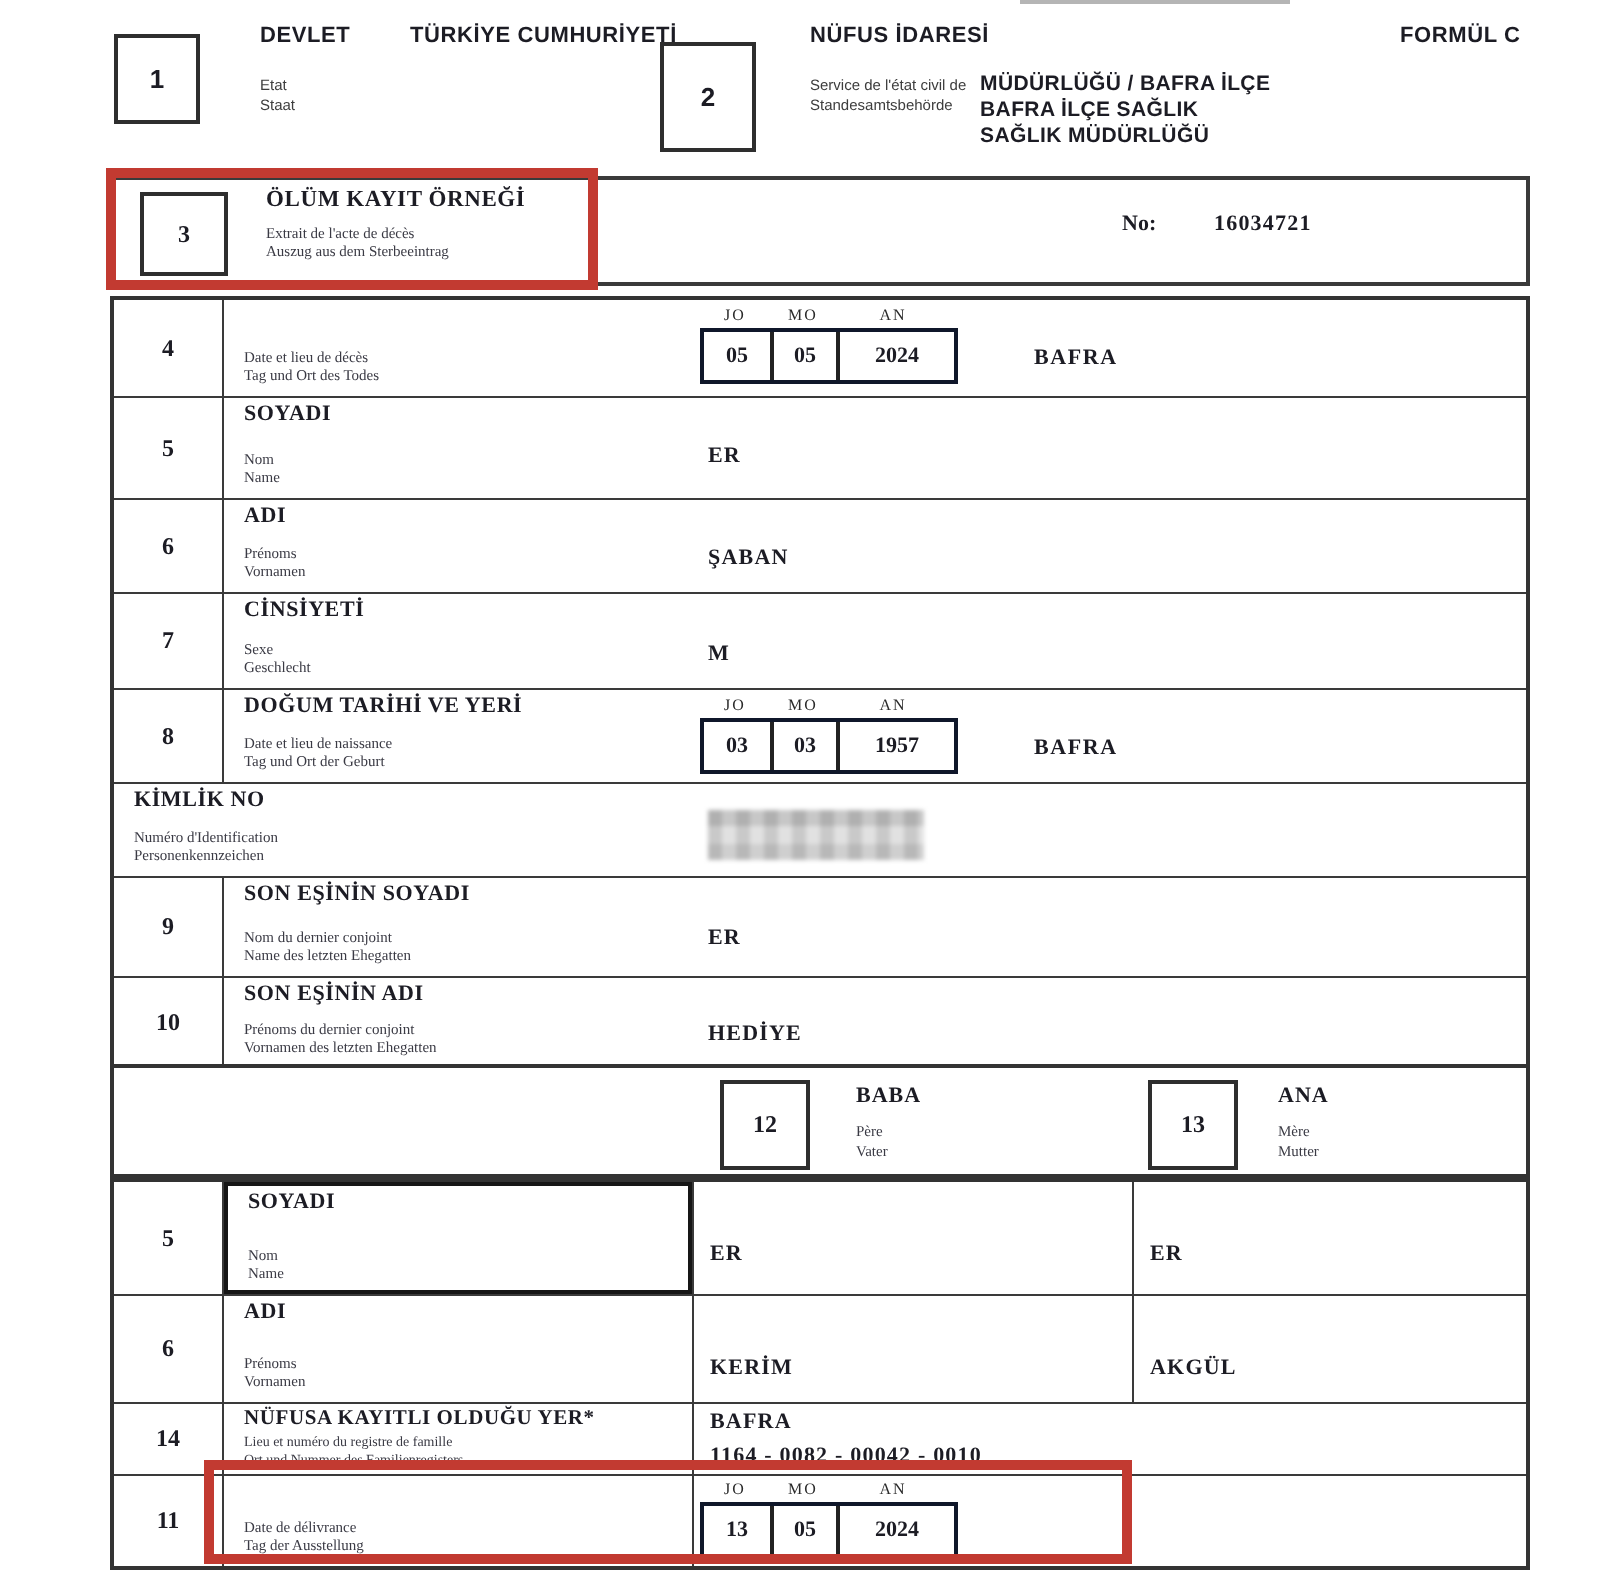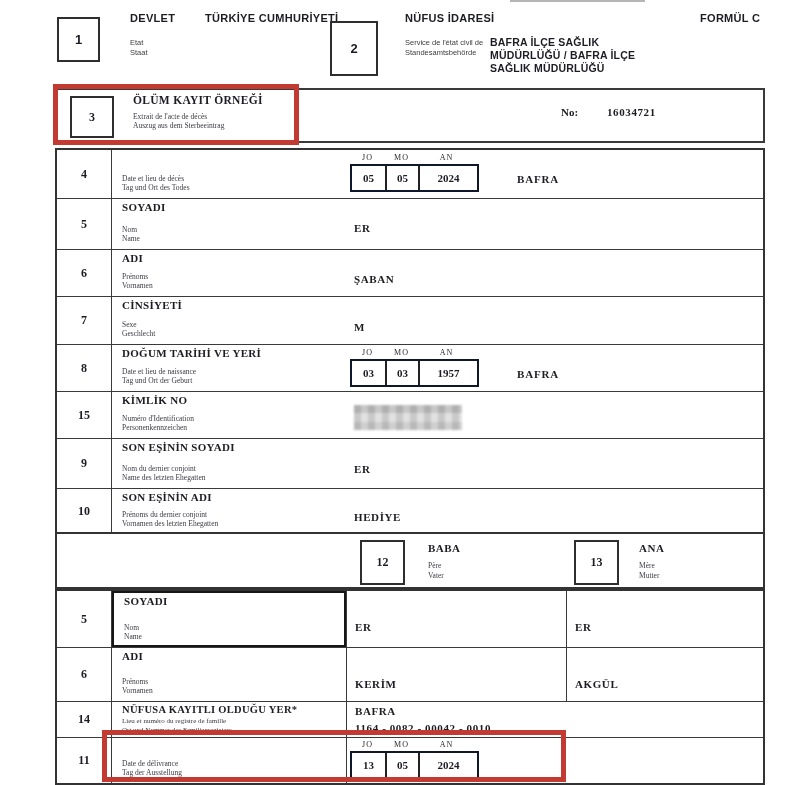--- a/index.html
+++ b/index.html
@@ -101,22 +101,22 @@
   <div class="hbox abs" style="left:330px; top:21px; width:48px; height:55px;">
     <span>2</span>
   </div>
   <div class="htitle abs" style="left:405px; top:12px;">NÜFUS İDARESİ</div>
   <div class="hsub abs" style="left:405px; top:38px;">
     <div>Service de l'état civil de</div>
     <div>Standesamtsbehörde</div>
   </div>
 
   <div class="office abs" style="left:490px; top:36px; width:200px;">
+    <div>MÜDÜRLÜĞÜ / BAFRA İLÇE</div>
     <div>BAFRA İLÇE SAĞLIK</div>
-    <div>MÜDÜRLÜĞÜ / BAFRA İLÇE</div>
     <div>SAĞLIK MÜDÜRLÜĞÜ</div>
   </div>
 
   <div class="htitle abs" style="left:700px; top:12px;">FORMÜL C</div>
 
   <div class="s3">
     <div class="numbox" style="left:13px; top:6px; width:44px; height:42px;">
       <span>3</span>
     </div>
     <div class="ftitle abs" style="left:76px; top:4px; font-size:11.5px;">ÖLÜM KAYIT ÖRNEĞİ</div>
@@ -216,23 +216,20 @@
         <div class="dcells">
           <span class="dcell dc1">03</span>
           <span class="dcell dc2">03</span>
           <span class="dcell dc3">1957</span>
         </div>
       </div>
       <div class="place" style="top:23px;">BAFRA</div>
     </div>
 
     <div class="t1row" style="height:47px;">
-      <div class="ncell">
-          <span class="rnum">15</span>
-        </div>
       <div class="lcell">
         <div class="ftitle">KİMLİK NO</div>
         <div class="lsub">
           <div>Numéro d'Identification</div>
           <div>Personenkennzeichen</div>
         </div>
       </div>
       <div class="redacted"></div>
     </div>
 

